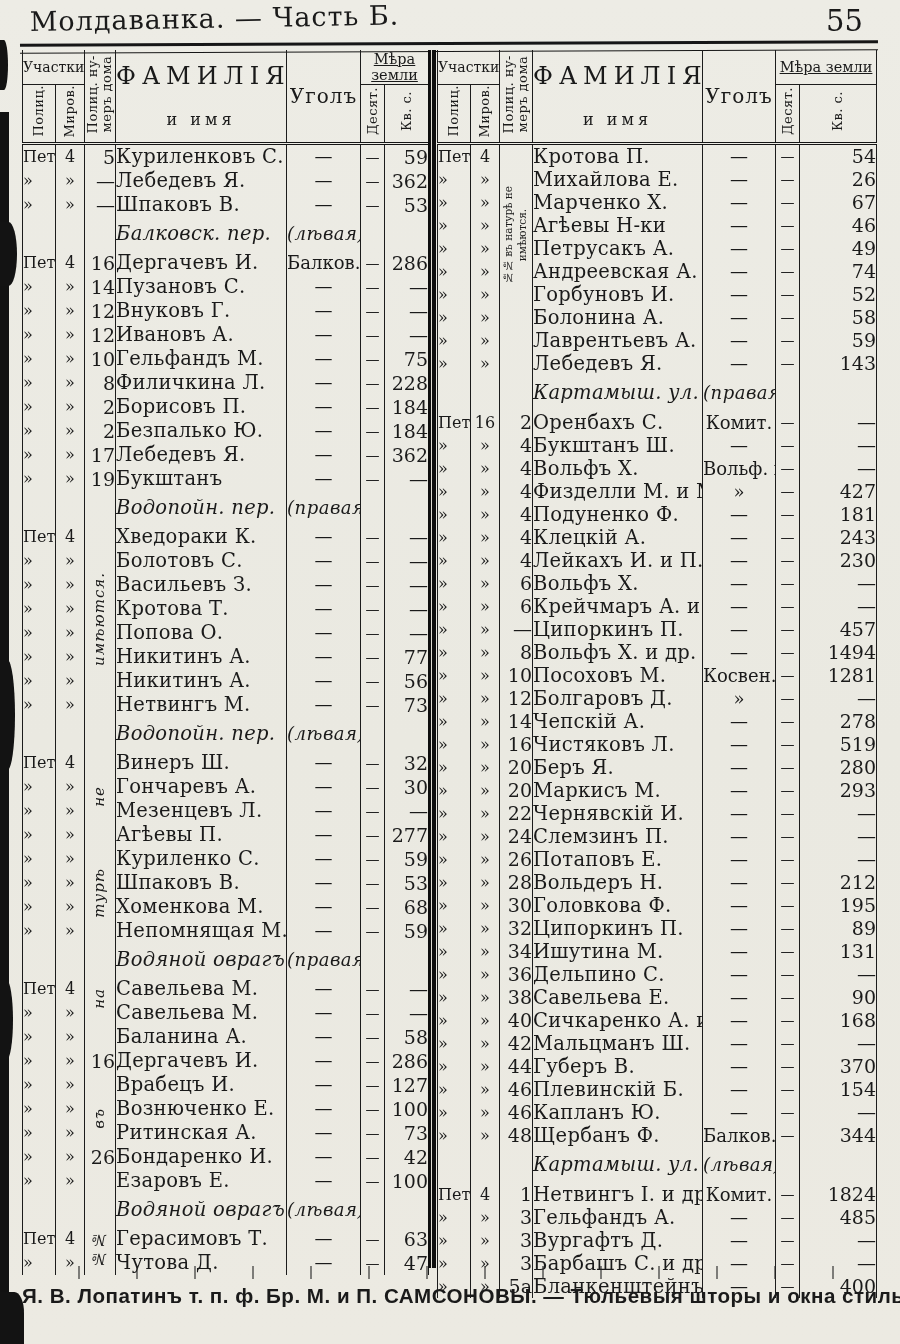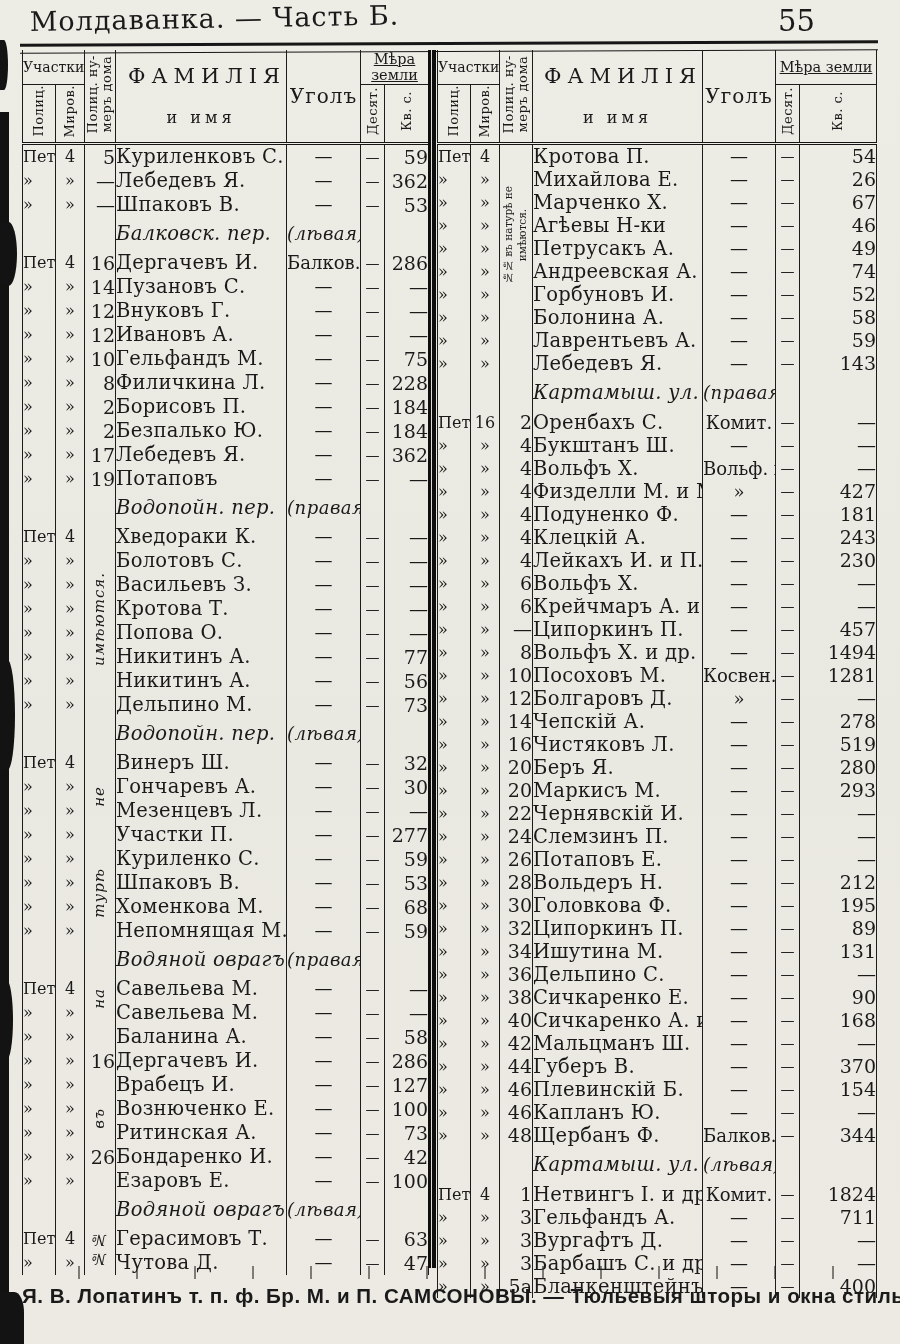--- a/index.html
+++ b/index.html
@@ -10,21 +10,21 @@
   .edge-band{position:absolute;left:0;top:112px;width:9px;height:1232px;background:#121212;}
   .blob{position:absolute;background:#131313;}
   .blob.b1{left:0;top:222px;width:17px;height:64px;border-radius:0 70% 70% 0;}
   .blob.b2{left:0;top:660px;width:15px;height:110px;border-radius:0 60% 60% 0;}
   .blob.b3{left:0;top:980px;width:13px;height:80px;border-radius:0 60% 60% 0;}
   .blob.b4{left:0;top:1292px;width:24px;height:52px;border-radius:0 40% 0 0;}
   .blob.b5{left:0;top:40px;width:8px;height:50px;border-radius:0 50% 50% 0;}
 
   .title{position:absolute;left:30px;top:6px;font-size:27px;letter-spacing:1px;
          transform:rotate(-1deg);transform-origin:left bottom;white-space:nowrap;}
-  .pagenum{position:absolute;left:778px;top:4px;font-size:29px;}
+  .pagenum{position:absolute;left:826px;top:4px;font-size:29px;}
   .toprule{position:absolute;left:20px;top:42px;width:858px;height:6px;
            border-top:3px solid #161616;border-bottom:1.5px solid #161616;
            transform:rotate(-0.25deg);}
   .divider{position:absolute;left:428px;top:50px;width:8px;height:1218px;
            background:linear-gradient(90deg,#0e0e0e 0 3px,#dddbd2 3px 4.5px,#0e0e0e 4.5px 8px);}
   .ticks{position:absolute;left:22px;top:1266px;width:854px;height:13px;opacity:.55;
          background:repeating-linear-gradient(90deg,transparent 0 56px,#222 56px 58px);}
   .footer{position:absolute;left:22px;top:1284px;width:868px;white-space:nowrap;
           font-family:"Liberation Sans","DejaVu Sans",sans-serif;font-weight:bold;
           font-size:21px;letter-spacing:.5px;transform:scaleX(.98);transform-origin:left;}
@@ -37,21 +37,21 @@
   table.dir{border-left:1.5px solid #1c1c1c;}
   table.dir thead tr.h1 th{height:34px;}
   table.dir thead tr.h2 th{height:56px;}
   th.hsplit{border-bottom:1.2px solid #1c1c1c;}
   table.dir thead th{border-top:0;}
   table.dir thead tr.h2 th, table.dir thead th[rowspan]{border-bottom:3.5px double #151515;}
   .lbl{font-size:14px;}
   .vert{writing-mode:vertical-rl;transform:rotate(180deg);display:inline-block;
         font-size:13px;line-height:1.05;white-space:pre-line;letter-spacing:.5px;}
   th .vert{max-height:86px;}
-  .fam1{font-size:21px;letter-spacing:6px;text-align:right;}
+  .fam1{font-size:24px;letter-spacing:6px;text-align:left;}
   .fam2{font-size:16px;letter-spacing:4px;text-align:center;margin-top:20px;}
   .ugol{font-size:20px;letter-spacing:1px;}
   .land{font-size:14.5px;text-align:center;text-decoration:underline;}
 
   td.c-pol{font-size:16px;padding-left:2px;text-align:left;}
   td.c-mir{font-size:16px;text-align:center;}
   td.c-num{font-size:19px;text-align:right;padding-right:7px;position:relative;}
   td.c-name{font-size:19.5px;padding-left:9px;letter-spacing:.3px;white-space:nowrap;}
   td.c-cor{font-size:18px;text-align:center;white-space:nowrap;}
   td.c-des{font-size:14px;text-align:center;}
@@ -226,21 +226,21 @@
           <td class="c-num">17</td>
           <td class="c-name">Лебедевъ Я.</td>
           <td class="c-cor">—</td>
           <td class="c-des">—</td>
           <td class="c-kv">362</td>
         </tr>
         <tr>
           <td class="c-pol ditto">»</td>
           <td class="c-mir ditto">»</td>
           <td class="c-num">19</td>
-          <td class="c-name">Потаповъ</td>
+          <td class="c-name">Букштанъ</td>
           <td class="c-cor">—</td>
           <td class="c-des">—</td>
           <td class="c-kv">—</td>
         </tr>
         <tr class="section">
           <td class="c-pol"></td>
           <td class="c-mir"></td>
           <td class="c-num"></td>
           <td class="c-name street">Водопойн. пер.</td>
           <td class="c-cor qual">(правая)</td>
@@ -300,21 +300,21 @@
           <td class="c-pol ditto">»</td>
           <td class="c-mir ditto">»</td>
           <td class="c-name">Никитинъ А.</td>
           <td class="c-cor">—</td>
           <td class="c-des">—</td>
           <td class="c-kv">56</td>
         </tr>
         <tr>
           <td class="c-pol ditto">»</td>
           <td class="c-mir ditto">»</td>
-          <td class="c-name">Дельпино М.</td>
+          <td class="c-name">Нетвингъ М.</td>
           <td class="c-cor">—</td>
           <td class="c-des">—</td>
           <td class="c-kv">73</td>
         </tr>
         <tr class="section">
           <td class="c-pol"></td>
           <td class="c-mir"></td>
           <td class="c-num"></td>
           <td class="c-name street">Водопойн. пер.</td>
           <td class="c-cor qual">(лѣвая).</td>
@@ -342,21 +342,21 @@
           <td class="c-pol ditto">»</td>
           <td class="c-mir ditto">»</td>
           <td class="c-name">Мезенцевъ Л.</td>
           <td class="c-cor">—</td>
           <td class="c-des">—</td>
           <td class="c-kv">—</td>
         </tr>
         <tr>
           <td class="c-pol ditto">»</td>
           <td class="c-mir ditto">»</td>
-          <td class="c-name">Участки П.</td>
+          <td class="c-name">Агѣевы П.</td>
           <td class="c-cor">—</td>
           <td class="c-des">—</td>
           <td class="c-kv">277</td>
         </tr>
         <tr>
           <td class="c-pol ditto">»</td>
           <td class="c-mir ditto">»</td>
           <td class="vnote" rowspan="4"><span class="vert">турѣ</span></td>
           <td class="c-name">Куриленко С.</td>
           <td class="c-cor">—</td>
@@ -851,21 +851,21 @@
           <td class="c-num">36</td>
           <td class="c-name">Дельпино С.</td>
           <td class="c-cor">—</td>
           <td class="c-des">—</td>
           <td class="c-kv">—</td>
         </tr>
         <tr>
           <td class="c-pol ditto">»</td>
           <td class="c-mir ditto">»</td>
           <td class="c-num">38</td>
-          <td class="c-name">Сичкаренко Е.</td>
+          <td class="c-name">Савельева Е.</td>
           <td class="c-cor">—</td>
           <td class="c-des">—</td>
           <td class="c-kv">90</td>
         </tr>
         <tr>
           <td class="c-pol ditto">»</td>
           <td class="c-mir ditto">»</td>
           <td class="c-num">40</td>
           <td class="c-name">Сичкаренко А. и И.</td>
           <td class="c-cor">—</td>
@@ -935,21 +935,21 @@
           <td class="c-des">—</td>
           <td class="c-kv">1824</td>
         </tr>
         <tr>
           <td class="c-pol ditto">»</td>
           <td class="c-mir ditto">»</td>
           <td class="c-num">3</td>
           <td class="c-name">Гельфандъ А.</td>
           <td class="c-cor">—</td>
           <td class="c-des">—</td>
-          <td class="c-kv">711</td>
+          <td class="c-kv">485</td>
         </tr>
         <tr>
           <td class="c-pol ditto">»</td>
           <td class="c-mir ditto">»</td>
           <td class="c-num">3</td>
           <td class="c-name">Вургафтъ Д.</td>
           <td class="c-cor">—</td>
           <td class="c-des">—</td>
           <td class="c-kv">—</td>
         </tr>

